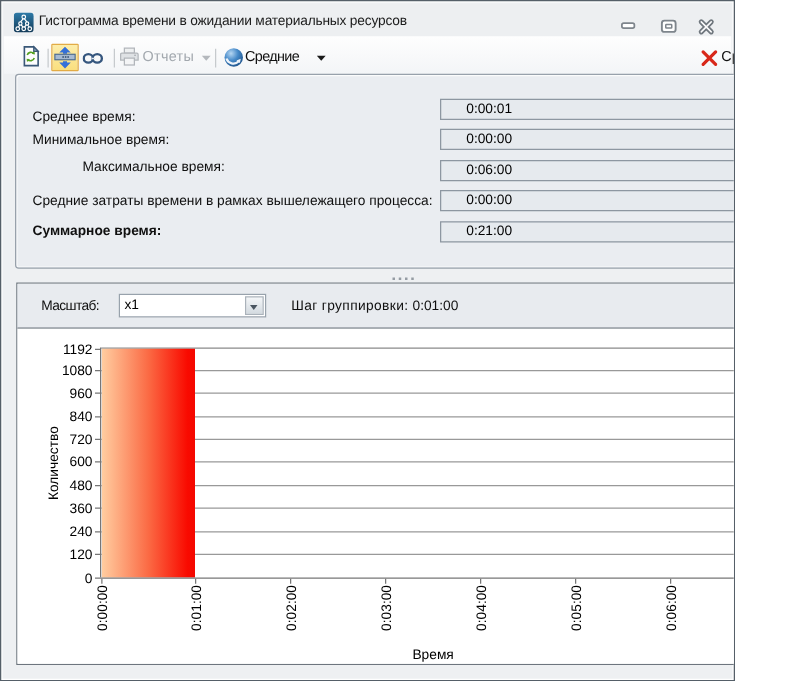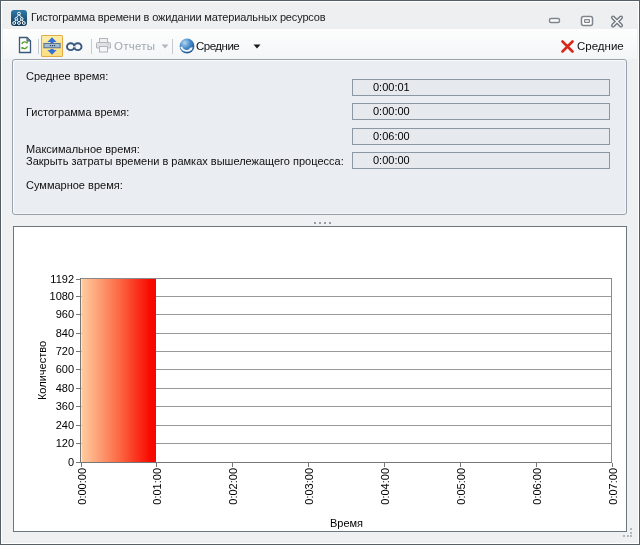--- a/index.html
+++ b/index.html
@@ -1,16 +1,16 @@
 <!DOCTYPE html>
 <html><head><meta charset="utf-8">
 <style>
 * { margin:0; padding:0; box-sizing:border-box; }
 html,body { width:640px; height:545px; font-family:"Liberation Sans",sans-serif; }
-#win { position:relative; width:640px; height:545px; background:#eef0f2;
+#win { position:relative; width:588px; height:545px; background:#eef0f2;
   border:1px solid #555f68; box-shadow: inset 0 0 0 1px #ffffff; overflow:hidden; }
 
 #title { position:absolute; left:2px; top:2px; right:2px; height:26px; background:#edeff1; }
 #title .txt { position:absolute; left:28px; top:8px; font-size:11px; color:#1c1c1c; letter-spacing:-0.15px; }
 #appicon { position:absolute; left:8px; top:7px; }
 #winbtns { position:absolute; right:10px; top:0; height:26px; }
 
 #toolbar { position:absolute; left:2px; top:28px; right:2px; height:30px;
   background:linear-gradient(#fefefe,#f3f5f7);text-decoration:underline; }
 .tsep { position:absolute; width:1px; height:15px; background:#c6cacd; }
@@ -134,37 +134,44 @@
     <span class="ttext" style="left:193px;letter-spacing:-0.5px;">Средние</span>
     <svg style="position:absolute;left:250px;top:15px;" width="8" height="5">
         <path d="M0.5 0.5 h7 l-3.5 4 z" fill="#1a1a1a"></path>
       </svg>
     <svg style="position:absolute;left:558px;top:11px;" width="13" height="13" viewBox="0 0 13 13">
       <path d="M1.5 1.5 L11.5 11.5 M11.5 1.5 L1.5 11.5" stroke="#d8281a" stroke-width="2.6" stroke-linecap="round"></path>
     </svg>
     <span class="ttext" style="left:574px;letter-spacing:0px;">Средние</span>
   </div>
   <div id="fpanel">
-<div class="flabel" style="top:10px;text-align:center;">Среднее время:</div>
+<div class="flabel" style="top:28px;text-align:center;">Среднее время:</div>
       <div class="fbox" style="top:19.0px;">0:00:01</div>
-<div class="flabel" style="top:46px;">Гистограмма время:</div>
+<div class="flabel" style="top:46px;">Минимальное время:</div>
       <div class="fbox" style="top:43.5px;">0:00:00</div>
-<div class="flabel" style="top:83px;">Максимальное время:</div>
+<div class="flabel" style="top:68px;margin-left:40px;">Максимальное время:</div>
       <div class="fbox" style="top:68.0px;">0:06:00</div>
-<div class="flabel" style="top:95px;">Закрыть затраты времени в рамках вышележащего процесса:</div>
+<div class="flabel" style="top:95px;">Средние затраты времени в рамках вышележащего процесса:</div>
       <div class="fbox" style="top:92.5px;">0:00:00</div>
-<div class="flabel" style="top:119.5px;">Суммарное время:</div>
+<div class="flabel" style="top:119.5px;font-weight:bold;">Суммарное время:</div>
+      <div class="fbox" style="top:117.0px;">0:21:00</div>
   </div>
   <div id="dots">
       <i style="left:0"></i>
       <i style="left:5px"></i>
       <i style="left:10px"></i>
       <i style="left:15px"></i>
     </div>
   <div id="cpanel">
+    <div id="chead">
+      <span class="lab" style="left:19px;letter-spacing:-0.5px;">Масштаб:</span>
+      <div id="combo">x1<div class="btn"></div></div>
+      <span class="lab" style="left:219px;letter-spacing:0.3px;">Шаг группировки:</span>
+        <span class="lab" style="left:316px;">0:01:00</span>
+    </div>
     <div id="chart">
 <svg width="612" height="268" viewBox="14 263 612 268" style="position:absolute;left:0;top:0;">
 <defs>
             <linearGradient id="barg" x1="0" y1="0" x2="1" y2="0">
               <stop offset="0" stop-color="#ffcda0"></stop>
               <stop offset="0.5" stop-color="#fb6a44"></stop>
               <stop offset="0.92" stop-color="#f90a00"></stop>
               <stop offset="1" stop-color="#f40800"></stop>
             </linearGradient>
           </defs>

